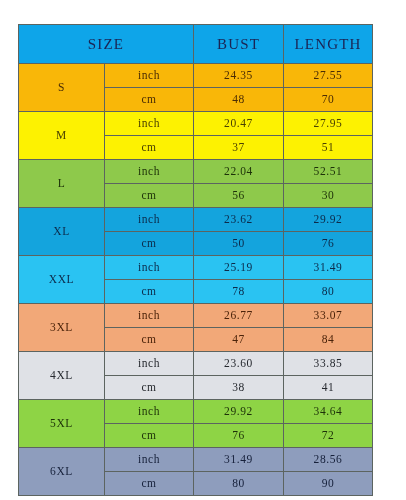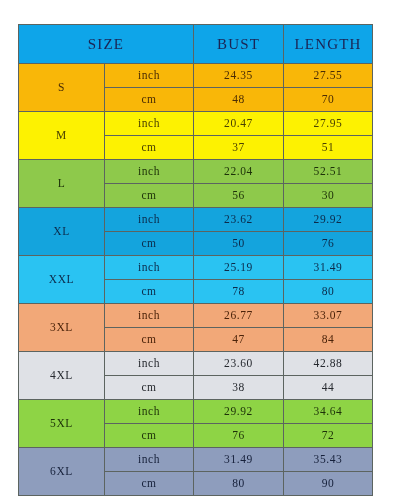--- a/index.html
+++ b/index.html
@@ -157,45 +157,45 @@
       <tr class="blk-3xl">
         <td class="data-cell">cm</td>
         <td class="data-cell">47</td>
         <td class="data-cell">84</td>
       </tr>
 
       <tr class="blk-4xl">
         <td class="size-label" rowspan="2">4XL</td>
         <td class="data-cell">inch</td>
         <td class="data-cell">23.60</td>
-        <td class="data-cell">42.88</td>
+        <td class="data-cell">33.85</td>
       </tr>
       <tr class="blk-4xl">
         <td class="data-cell">cm</td>
         <td class="data-cell">38</td>
-        <td class="data-cell">44</td>
+        <td class="data-cell">41</td>
       </tr>
 
       <tr class="blk-5xl">
         <td class="size-label" rowspan="2">5XL</td>
         <td class="data-cell">inch</td>
         <td class="data-cell">29.92</td>
         <td class="data-cell">34.64</td>
       </tr>
       <tr class="blk-5xl">
         <td class="data-cell">cm</td>
         <td class="data-cell">76</td>
         <td class="data-cell">72</td>
       </tr>
 
       <tr class="blk-6xl">
         <td class="size-label" rowspan="2">6XL</td>
         <td class="data-cell">inch</td>
         <td class="data-cell">31.49</td>
-        <td class="data-cell">35.43</td>
+        <td class="data-cell">28.56</td>
       </tr>
       <tr class="blk-6xl">
         <td class="data-cell">cm</td>
         <td class="data-cell">80</td>
         <td class="data-cell">90</td>
       </tr>
     </tbody>
   </table>
 </div>
 

